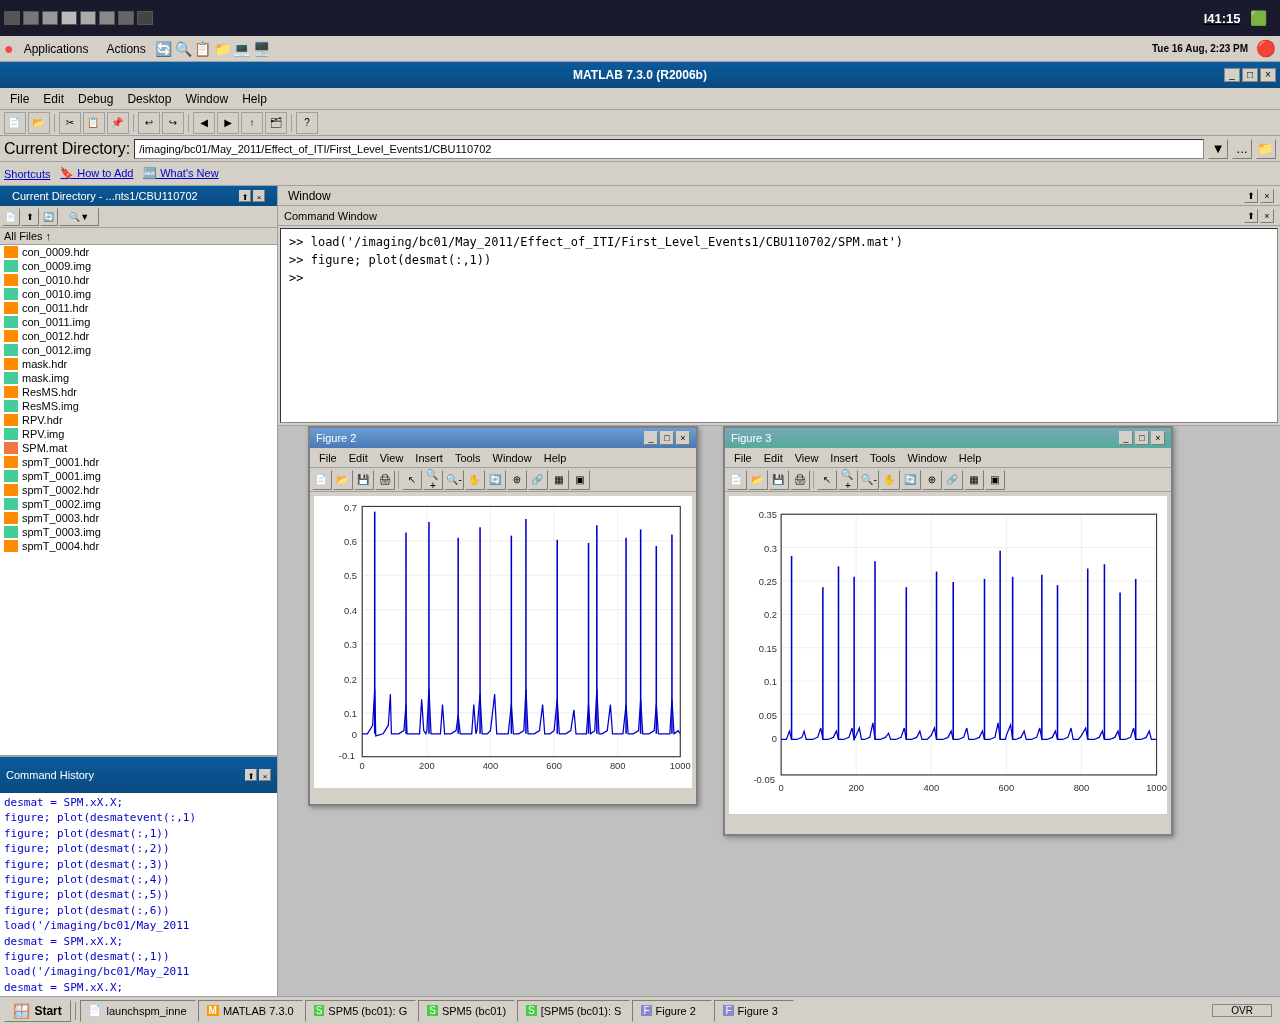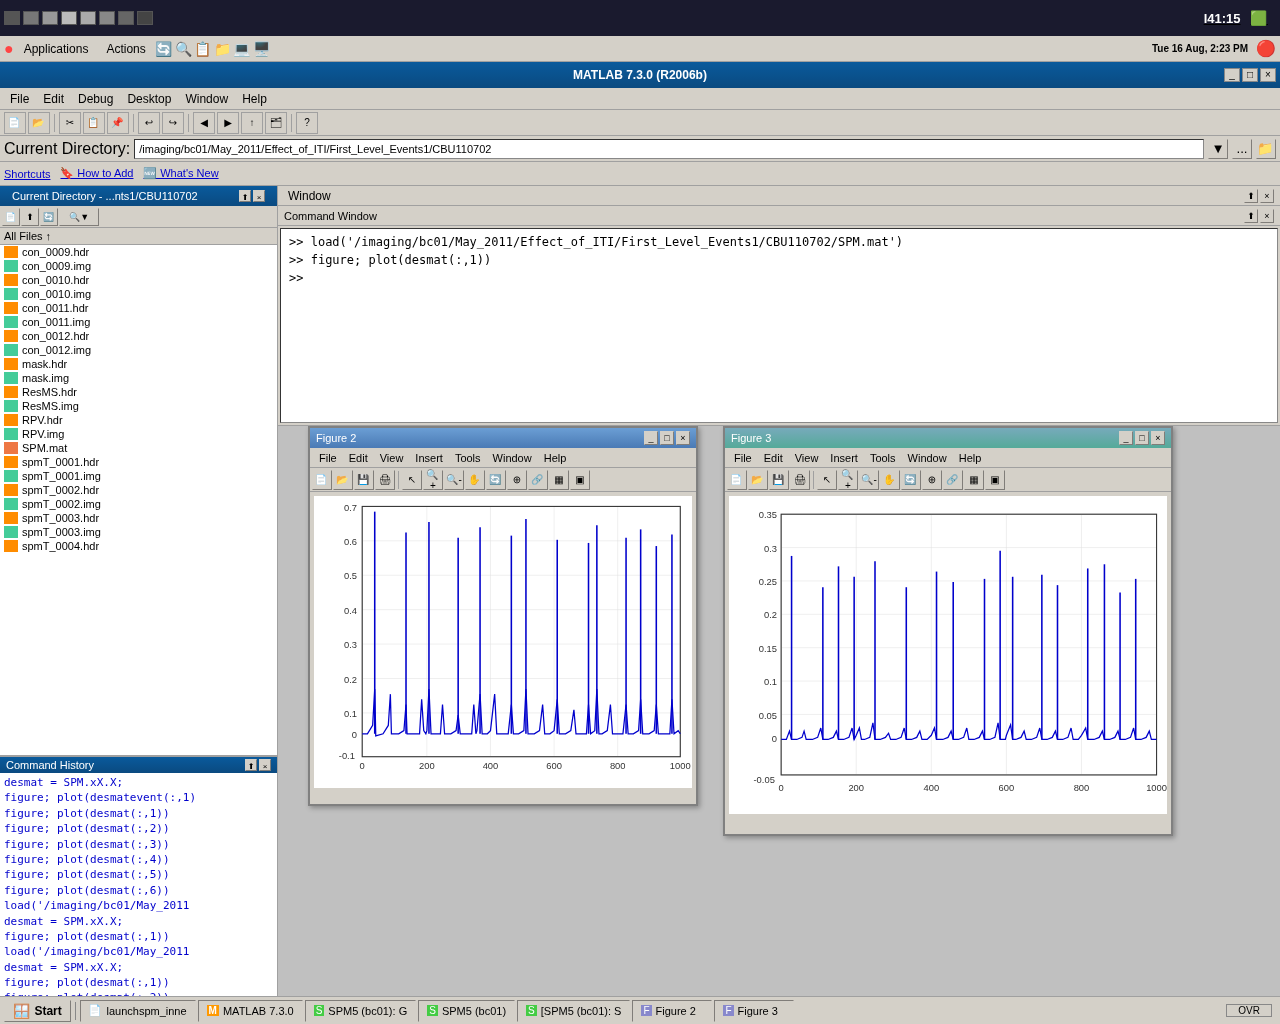--- a/index.html
+++ b/index.html
@@ -169,21 +169,21 @@
       border-top: 1px solid #a0a0a0;
     }
     #cmd-history-header {
       background: linear-gradient(to bottom, #0a5a9c, #0a4a80);
       color: #fff;
       padding: 2px 6px;
       font-size: 11px;
       display: flex;
       align-items: center;
       justify-content: space-between;
-      height: 16px;
+      height: 36px;
     }
     #cmd-history-content { flex: 1; overflow-y: scroll; background: #fff; padding: 2px 4px; font-family: monospace; font-size: 11px; }
     .history-item { color: #00c; padding: 0; line-height: 1.4; white-space: nowrap; }
     .history-item.cmd { color: #00c; }
 
     
     #cmd-window {
       background: #fff;
       flex: 1;
       overflow-y: auto;
@@ -814,15 +814,15 @@
   </button>
   <button class="taskbar-item">
     <span style="background:#88c;color:#fff;padding:0 2px;font-size:10px;">F</span>
     <span>Figure 2</span>
   </button>
   <button class="taskbar-item">
     <span style="background:#88c;color:#fff;padding:0 2px;font-size:10px;">F</span>
     <span>Figure 3</span>
   </button>
   <div id="taskbar-right">
-    <span style="border:1px solid #888;padding:0 11px;font-size:10px;background:#d4d0c8;">OVR</span>
+    <span style="border:1px solid #888;padding:0 18px;font-size:10px;background:#d4d0c8;">OVR</span>
   </div>
 </div>
 
 </body></html>

